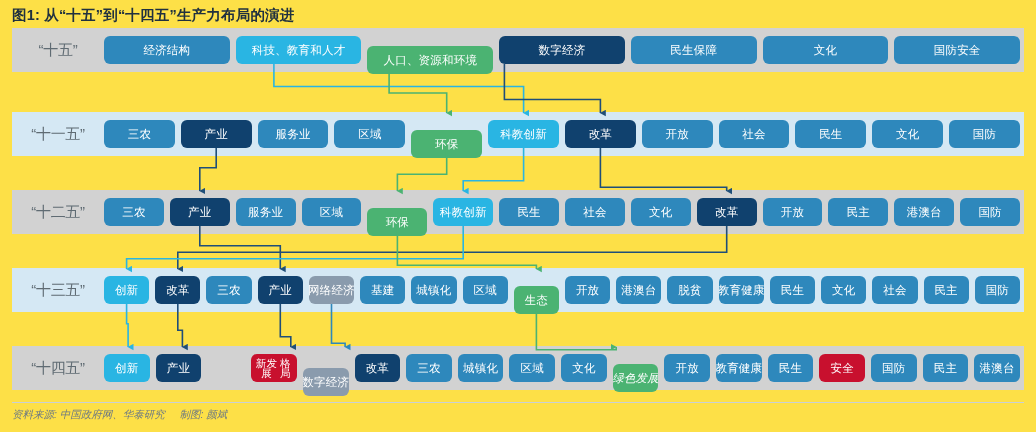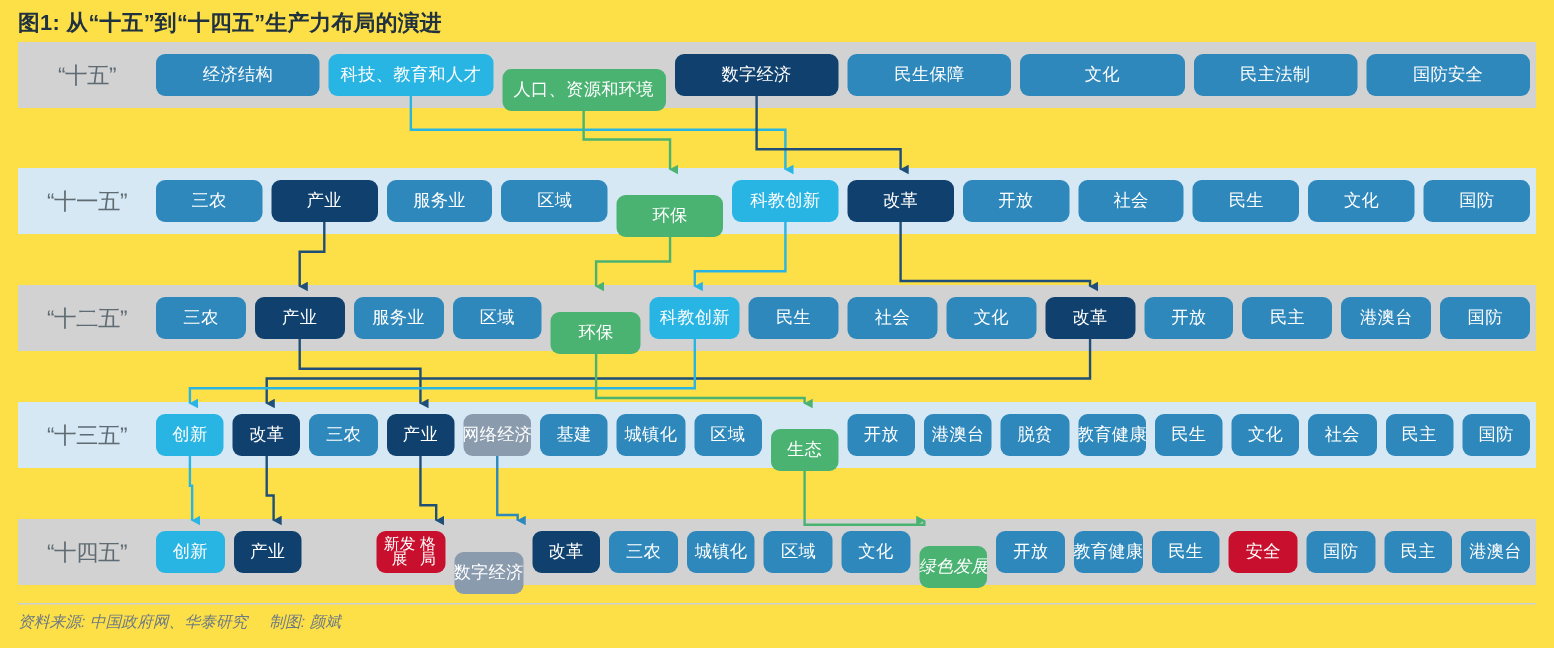--- a/index.html
+++ b/index.html
@@ -120,21 +120,20 @@
   <div id="rows-host">
       <div class="row-band gray" style="top: 28px;">
         <div class="row-label">“十五”</div>
         <div class="boxes">
           <div class="node c-blue" style="flex: 1 1 0px;">经济结构</div>
           <div class="node c-cyan" style="flex: 1 1 0px;">科技、教育和人才</div>
           <div class="node c-green" style="flex: 1 1 0px;">人口、资源和环境</div>
           <div class="node c-navy" style="flex: 1 1 0px;">数字经济</div>
           <div class="node c-blue" style="flex: 1 1 0px;">民生保障</div>
           <div class="node c-blue" style="flex: 1 1 0px;">文化</div>
-          <div class="node c-blue" style="flex: 1 1 0px;">民主法制</div>
           <div class="node c-blue" style="flex: 1 1 0px;">国防安全</div>
         </div>
       </div>
       <div class="row-band lightblue" style="top: 112px;">
         <div class="row-label">“十一五”</div>
         <div class="boxes">
           <div class="node c-blue" style="flex: 1 1 0px;">三农</div>
           <div class="node c-navy" style="flex: 1 1 0px;">产业</div>
           <div class="node c-blue" style="flex: 1 1 0px;">服务业</div>
           <div class="node c-blue" style="flex: 1 1 0px;">区域</div>

